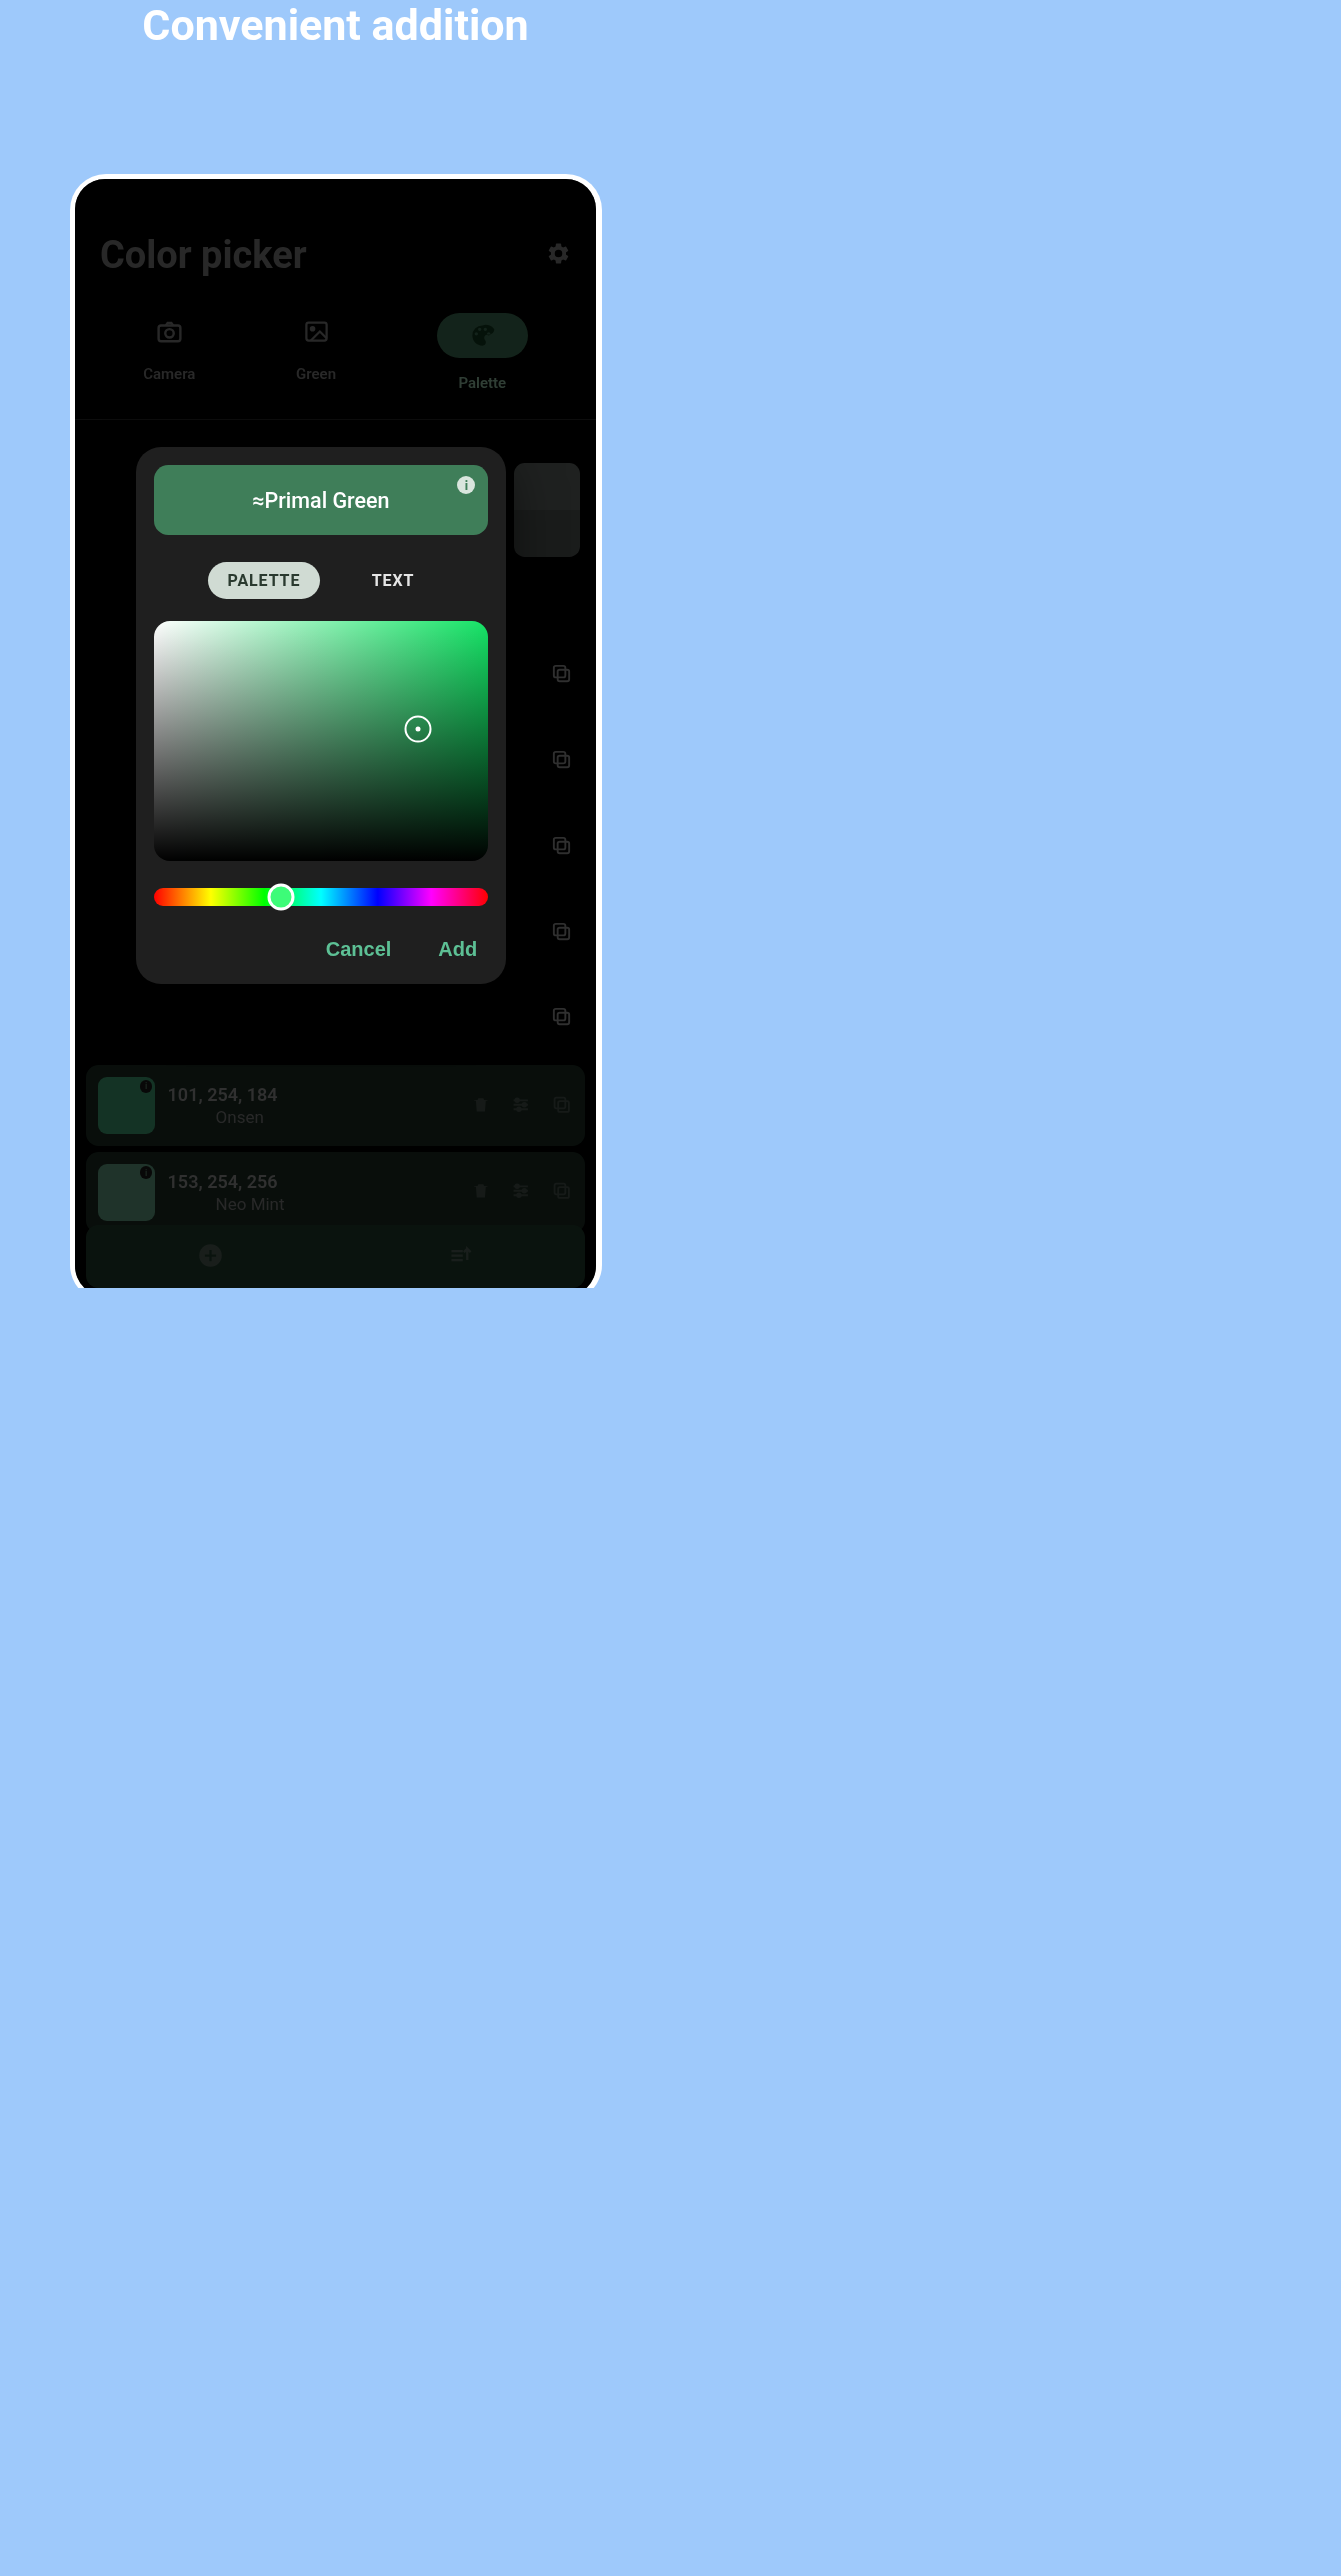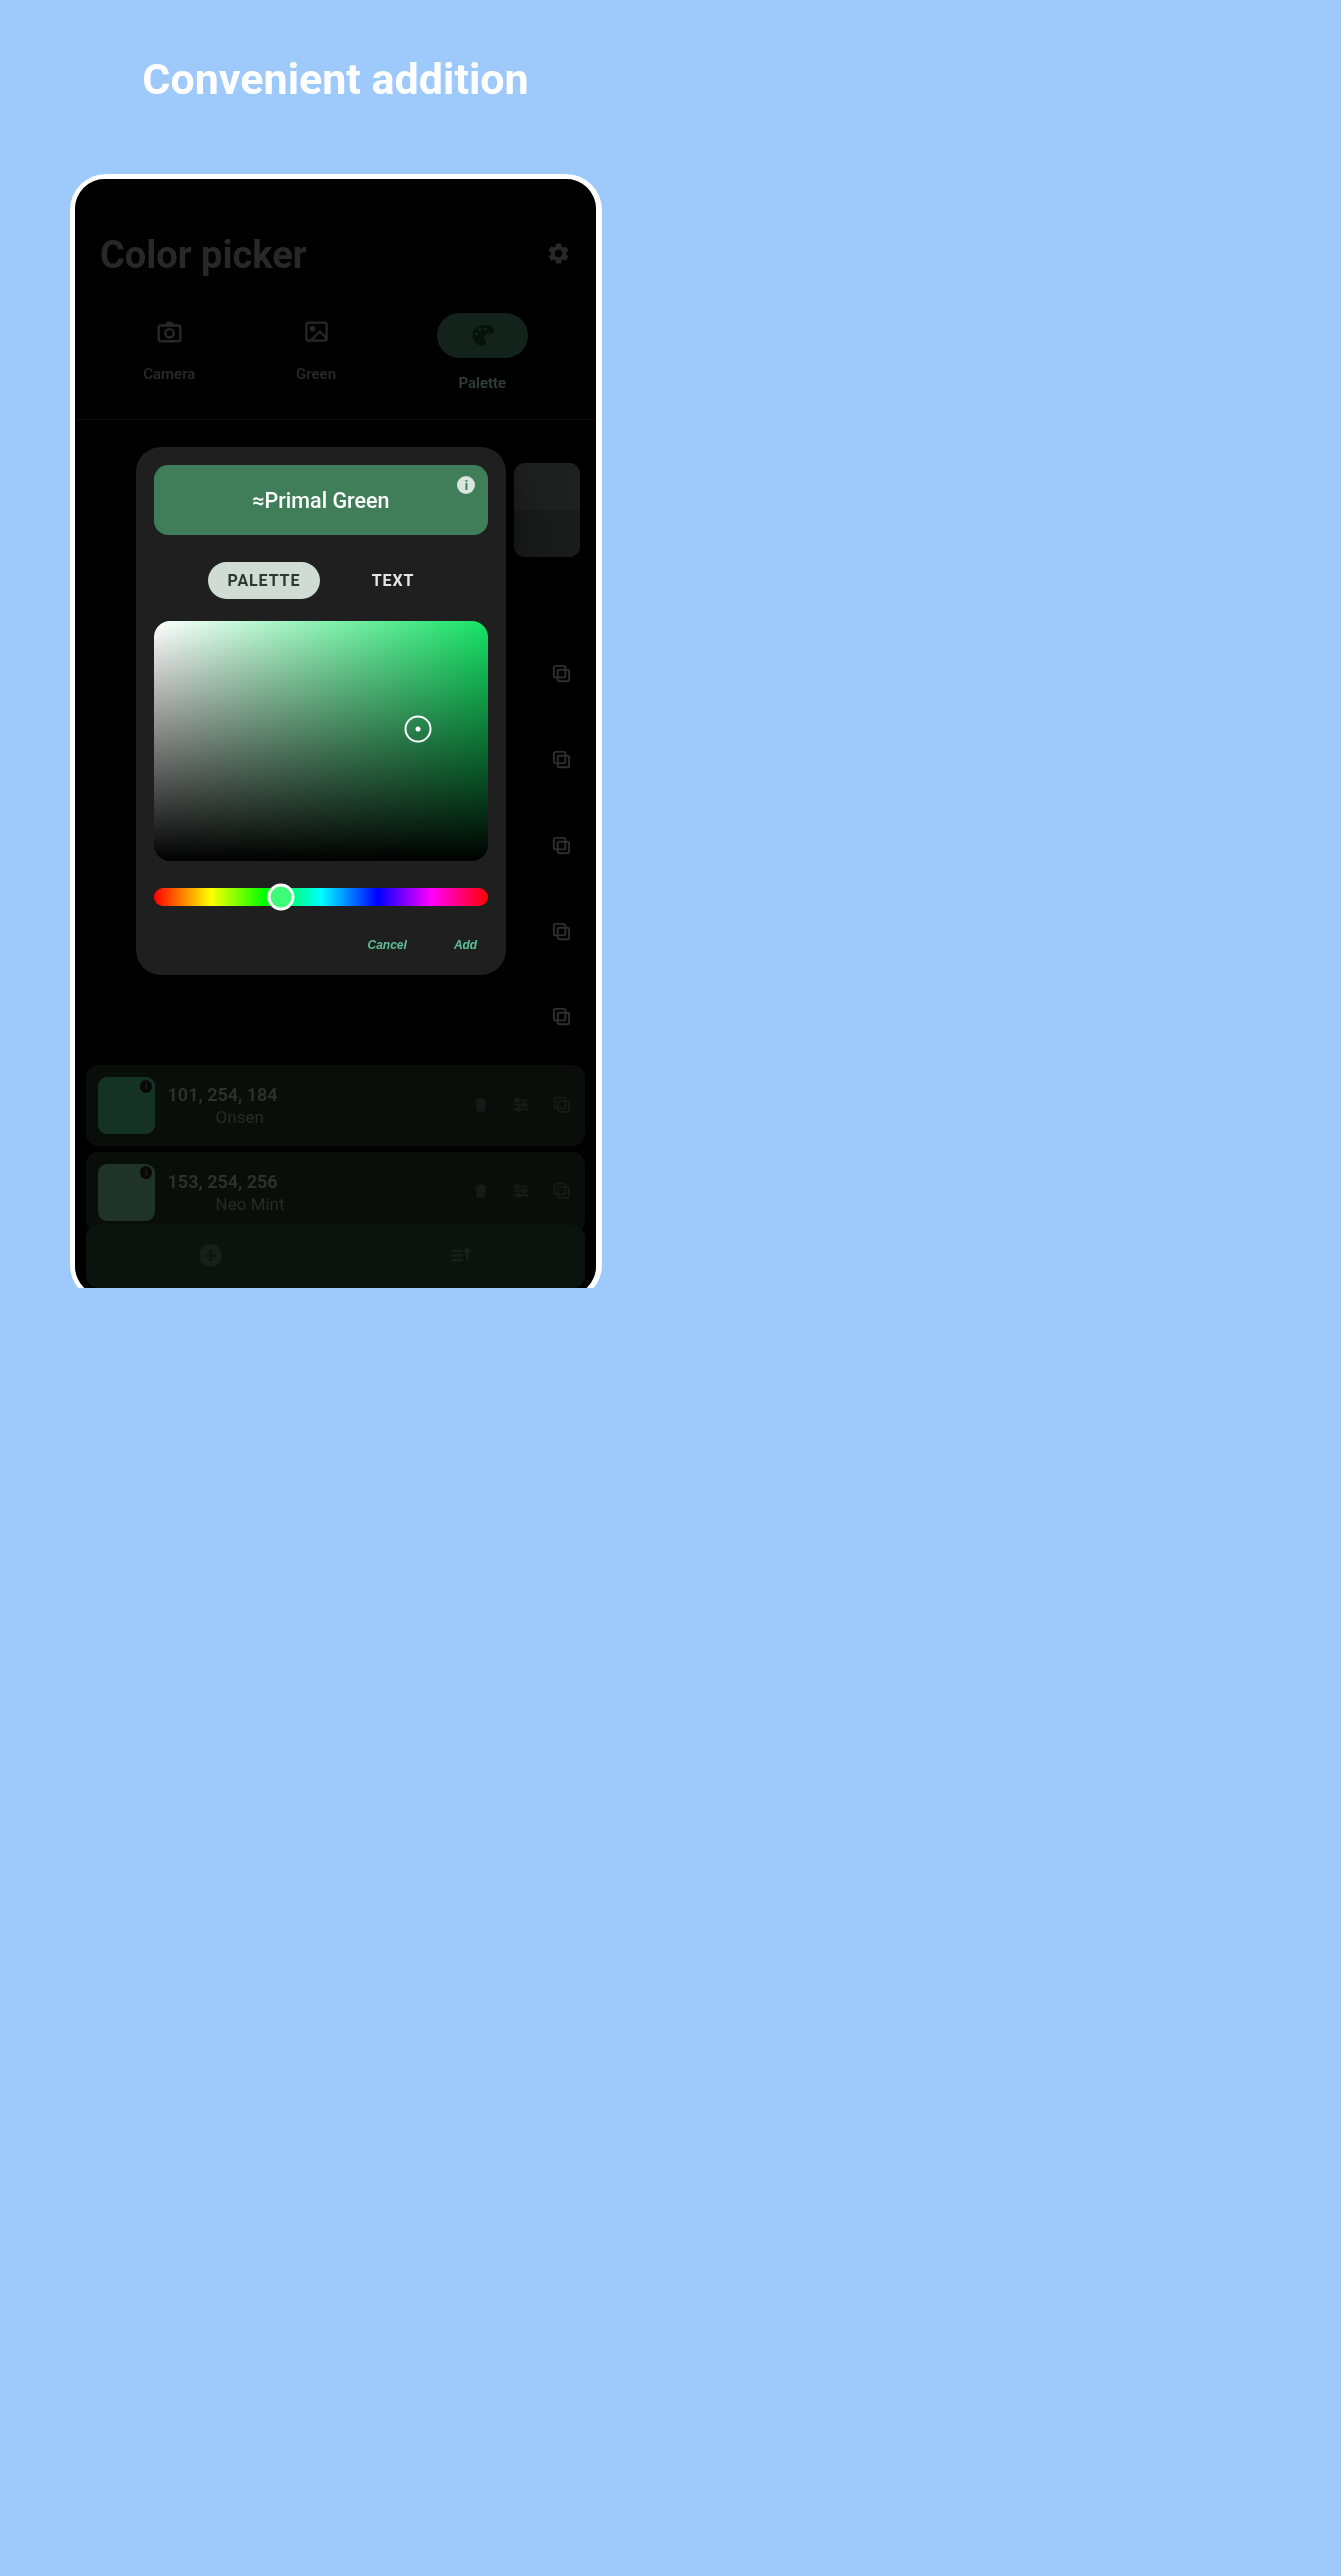--- a/index.html
+++ b/index.html
@@ -9,21 +9,20 @@
     width: 671px;
     height: 1288px;
     overflow: hidden;
     position: relative;
   }
   .hero-title {
     color: #fff;
     font-size: 43px;
     font-weight: 700;
     text-align: center;
-    padding-top: 54px;
   }
   .phone-frame {
     position: absolute;
     left: 50%;
     transform: translateX(-50%);
     top: 174px;
     width: 532px;
     height: 1127px;
     background: #fff;
     border-radius: 36px;
@@ -252,24 +251,23 @@
     display: flex;
     justify-content: flex-end;
     gap: 47px;
     margin-top: 32px;
     padding-right: 10.7px;
   }
   .dialog-actions button {
     background: none;
     border: none;
     color: #5dc095;
-    font-size: 12px;
+    font-size: 20px;
     font-weight: 600;
     cursor: pointer;
-    font-style: italic;
   }
   
   .float-copy { position:absolute; z-index:4; }
 </style>
 </head>
 <body>
 
 <div class="hero-title">Convenient addition</div>
 
 <div class="phone-frame">

